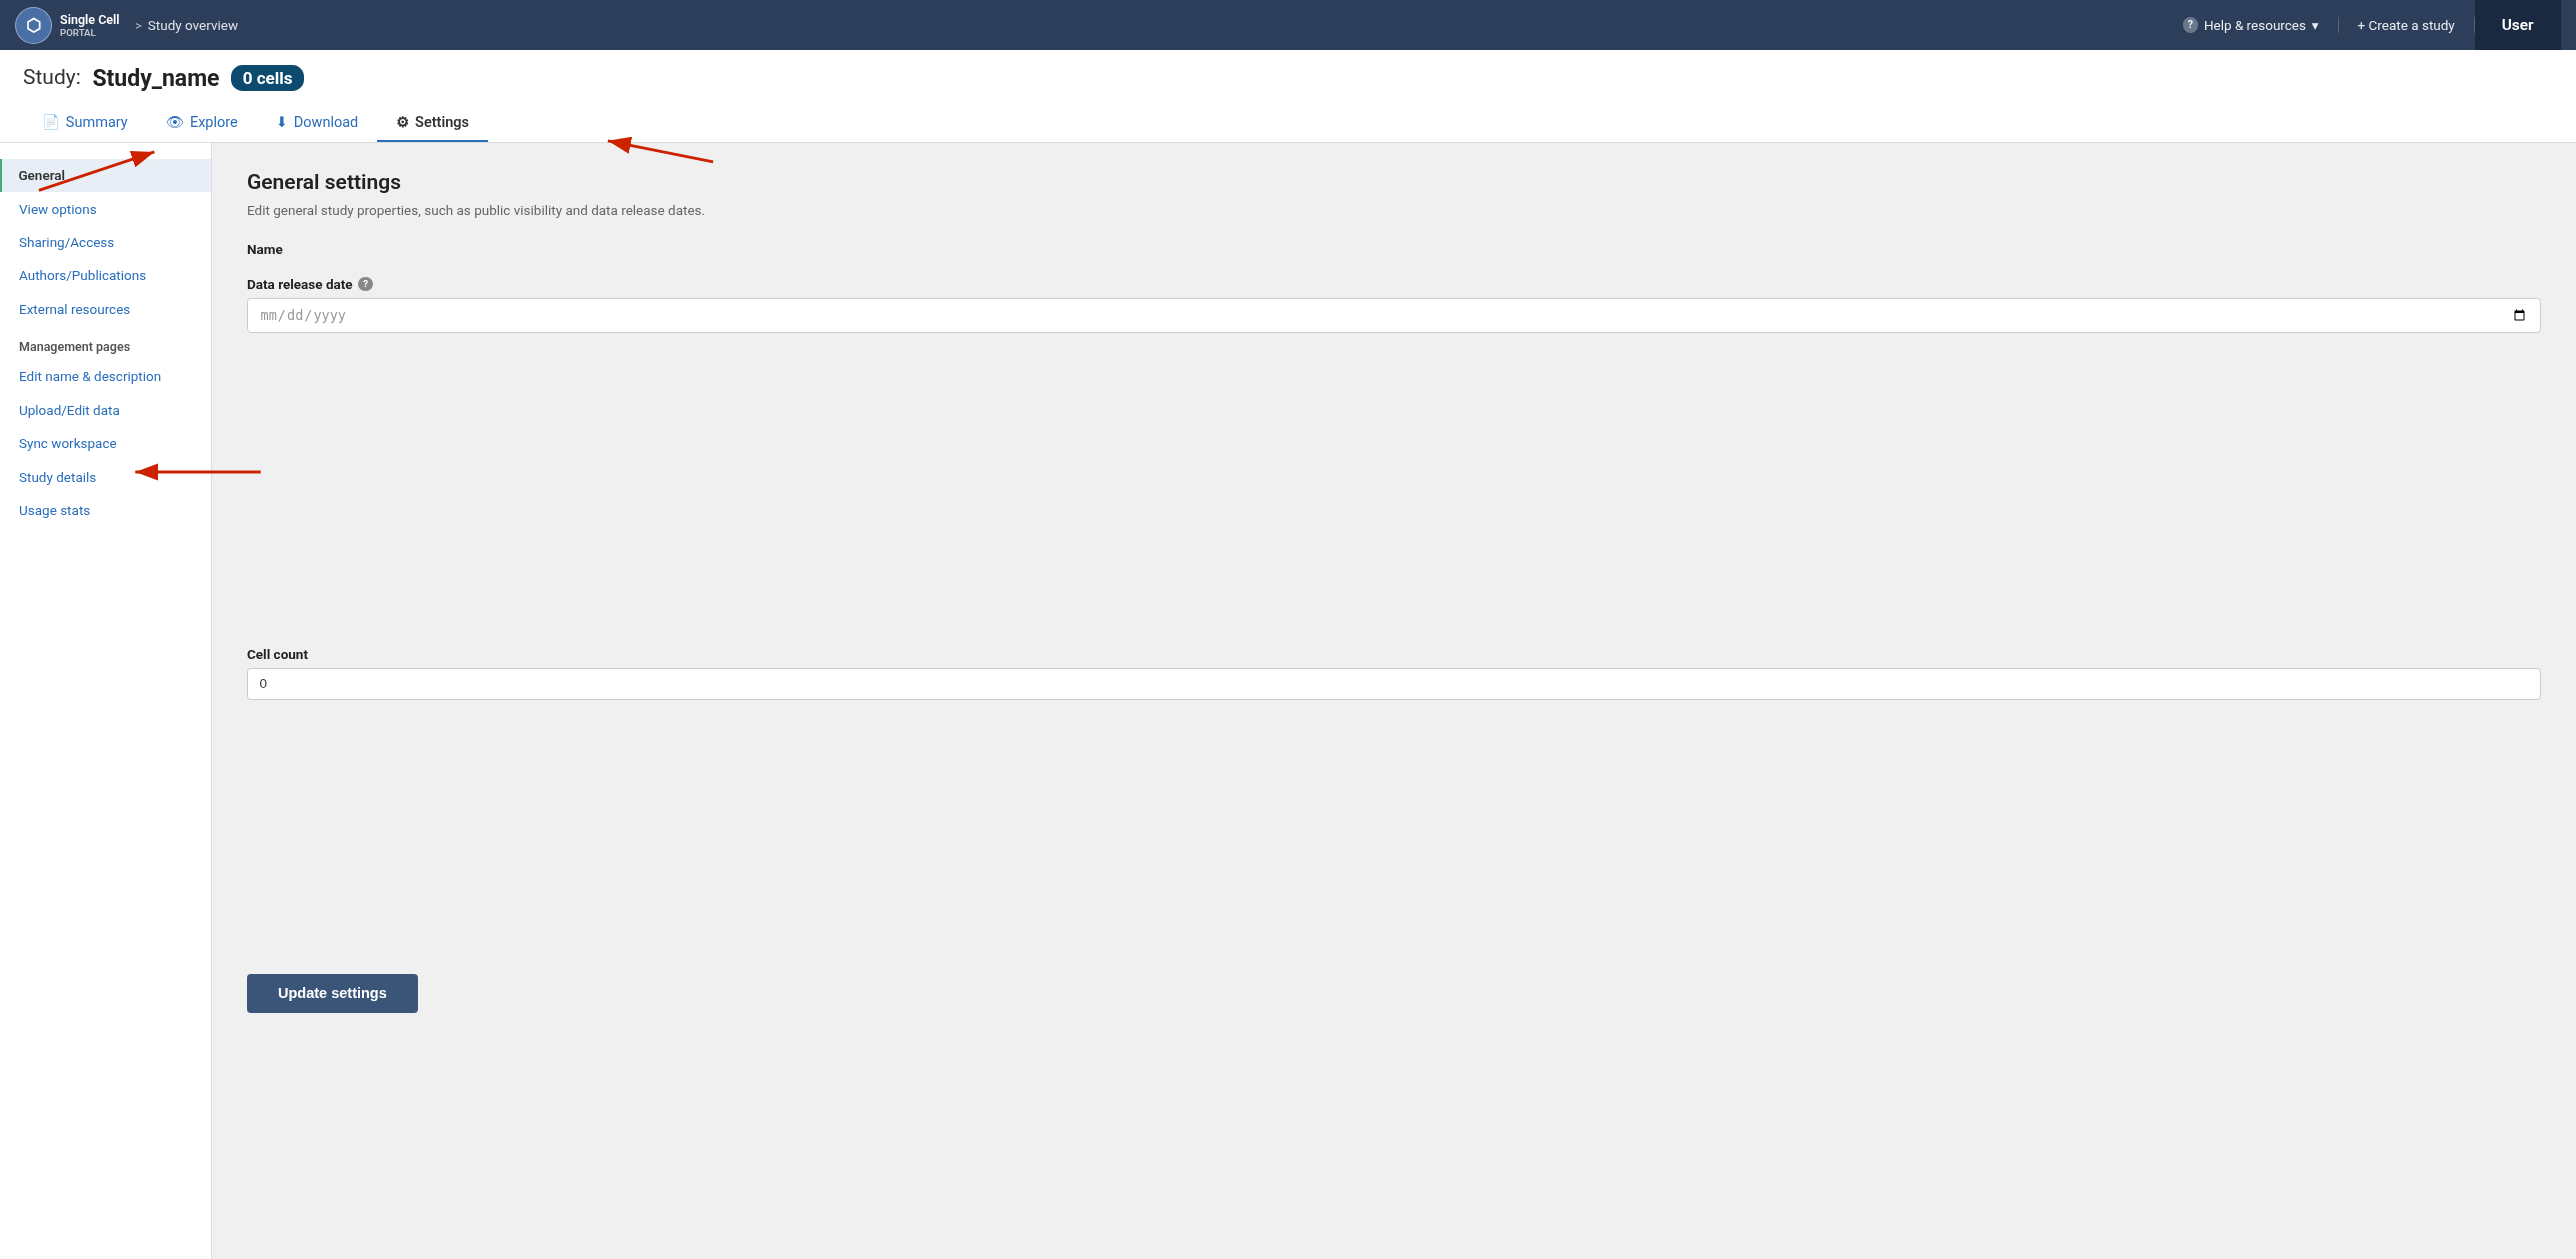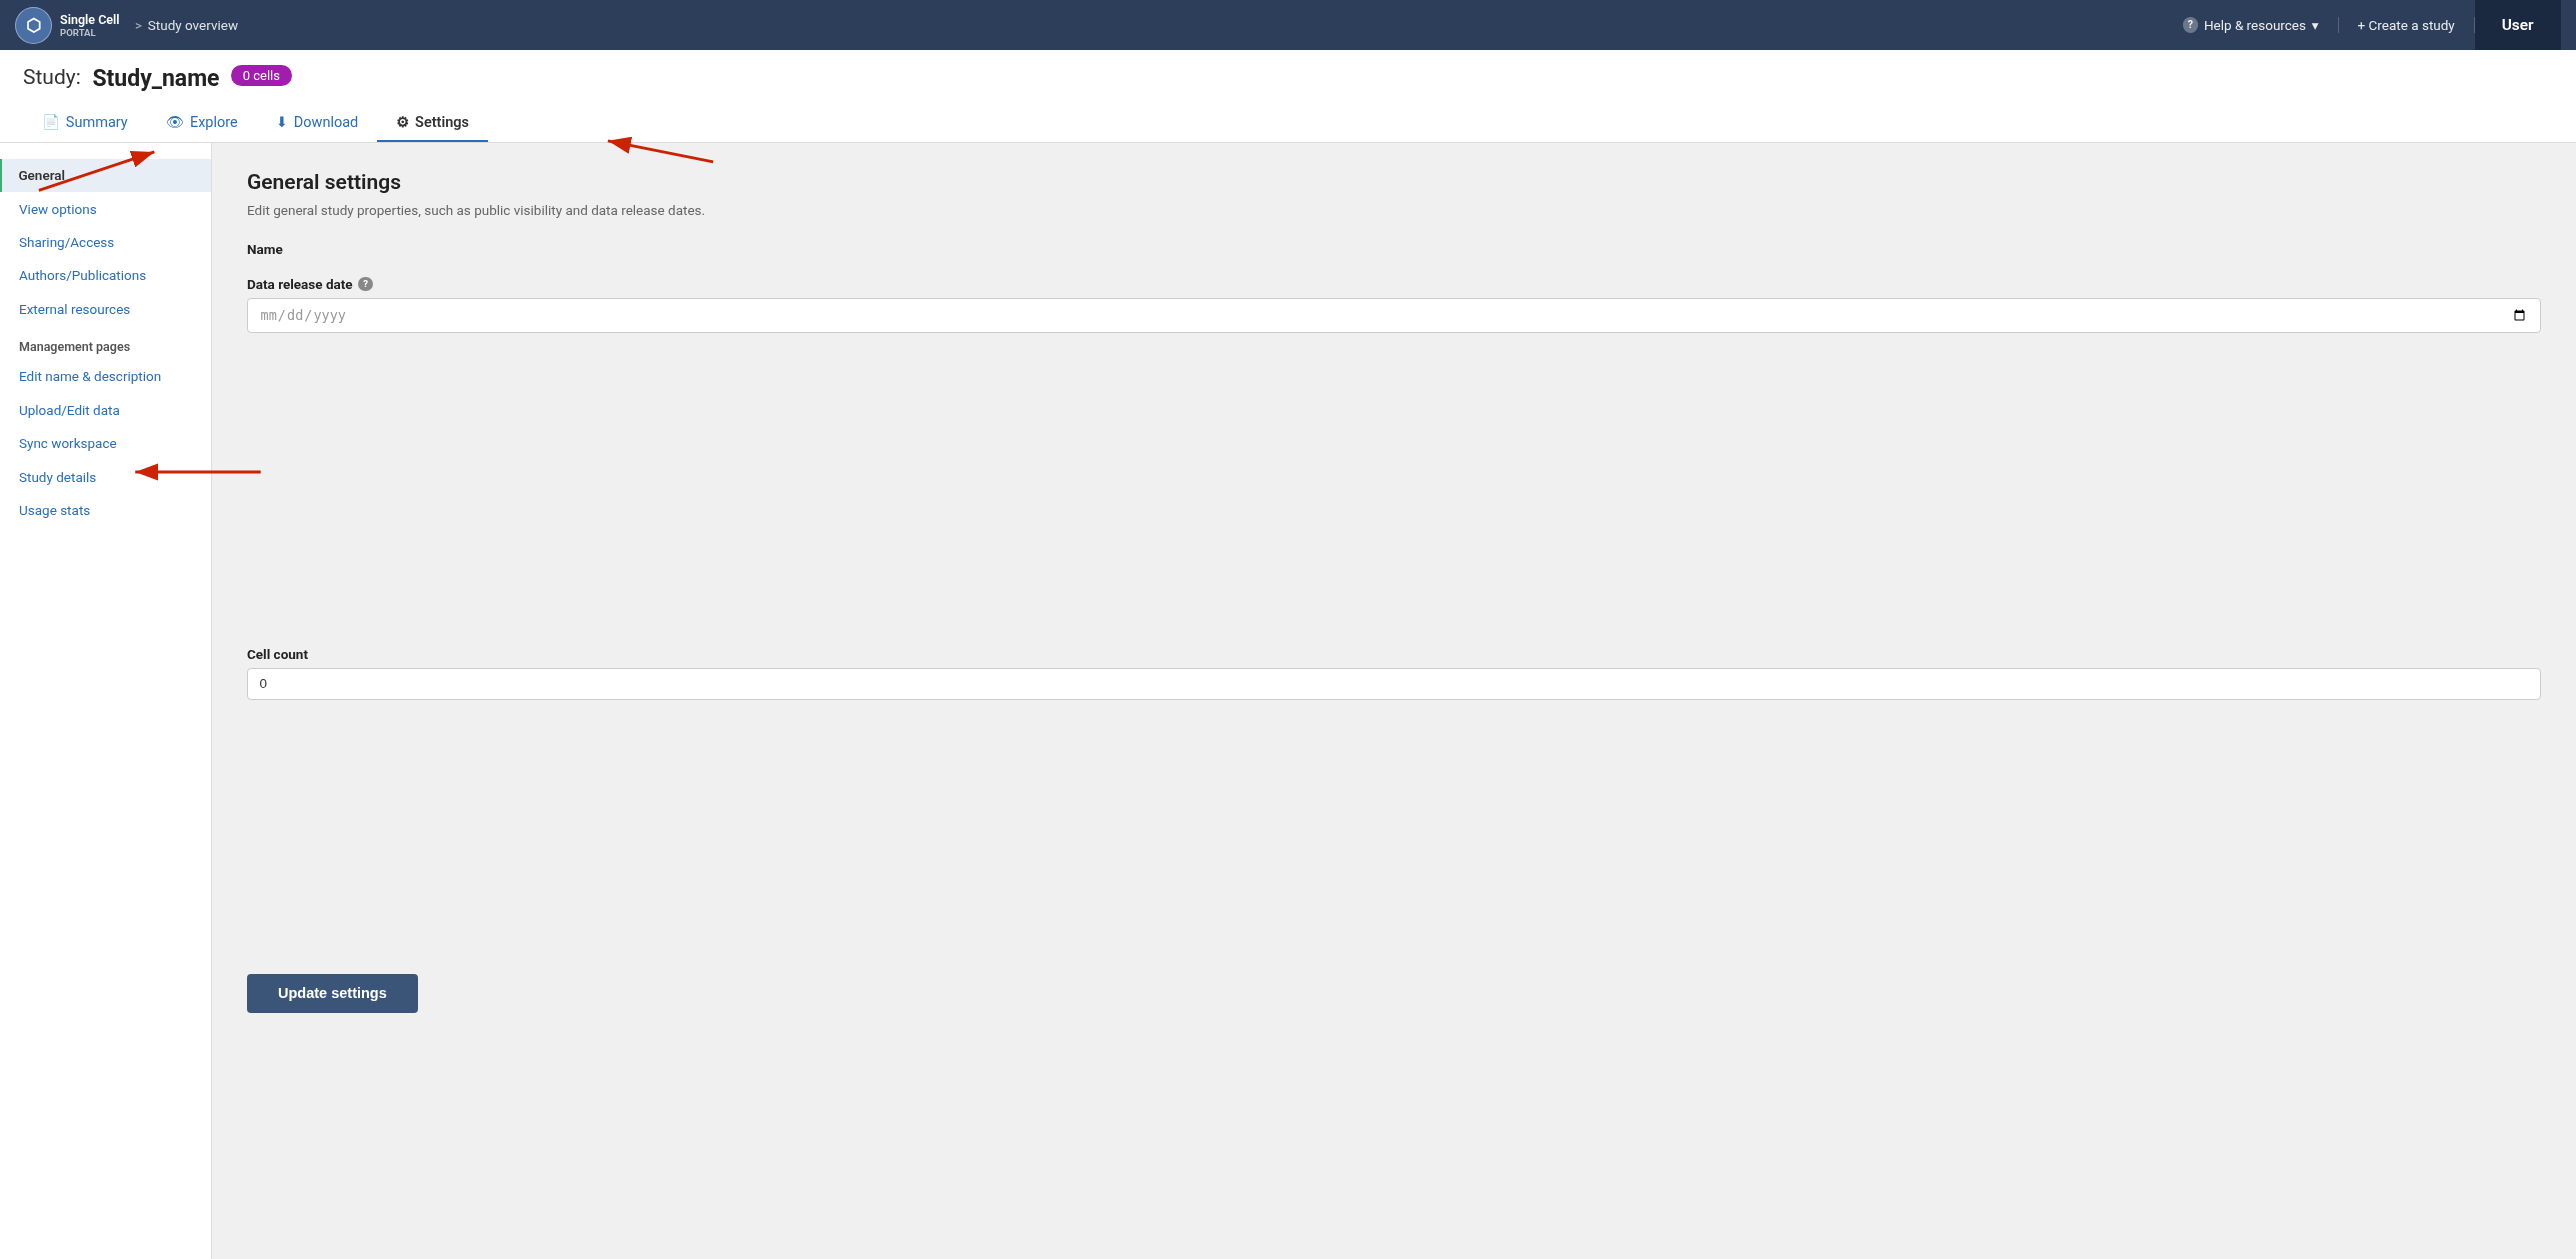--- a/index.html
+++ b/index.html
@@ -72,26 +72,26 @@
       padding: 15.4px 23px 0 23px;
       border-bottom: 1px solid #ddd;
     }
     .study-title-row {
       display: flex; align-items: flex-start; gap: 11.6px;
       margin-bottom: 11.6px;
     }
     .study-label { font-size: 21px; color: #333; font-weight: 400; }
     .study-name { font-size: 23px; font-weight: 700; color: #222; }
     .cells-badge {
-      background: #a21caf;
-      color: white;
-      font-size: 13px;
+      background: #0c4a6e;
+      color: white;
+      font-size: 17px;
       border-radius: 11.6px;
       padding: 2.9px 11.6px;
-      font-weight: 400;
+      font-weight: 700;
     }
 
     
     .tabs {
       display: flex; align-items: flex-end;
       gap: 0;
     }
     .tab {
       padding: 9.6px 19px;
       font-size: 14.5px;

